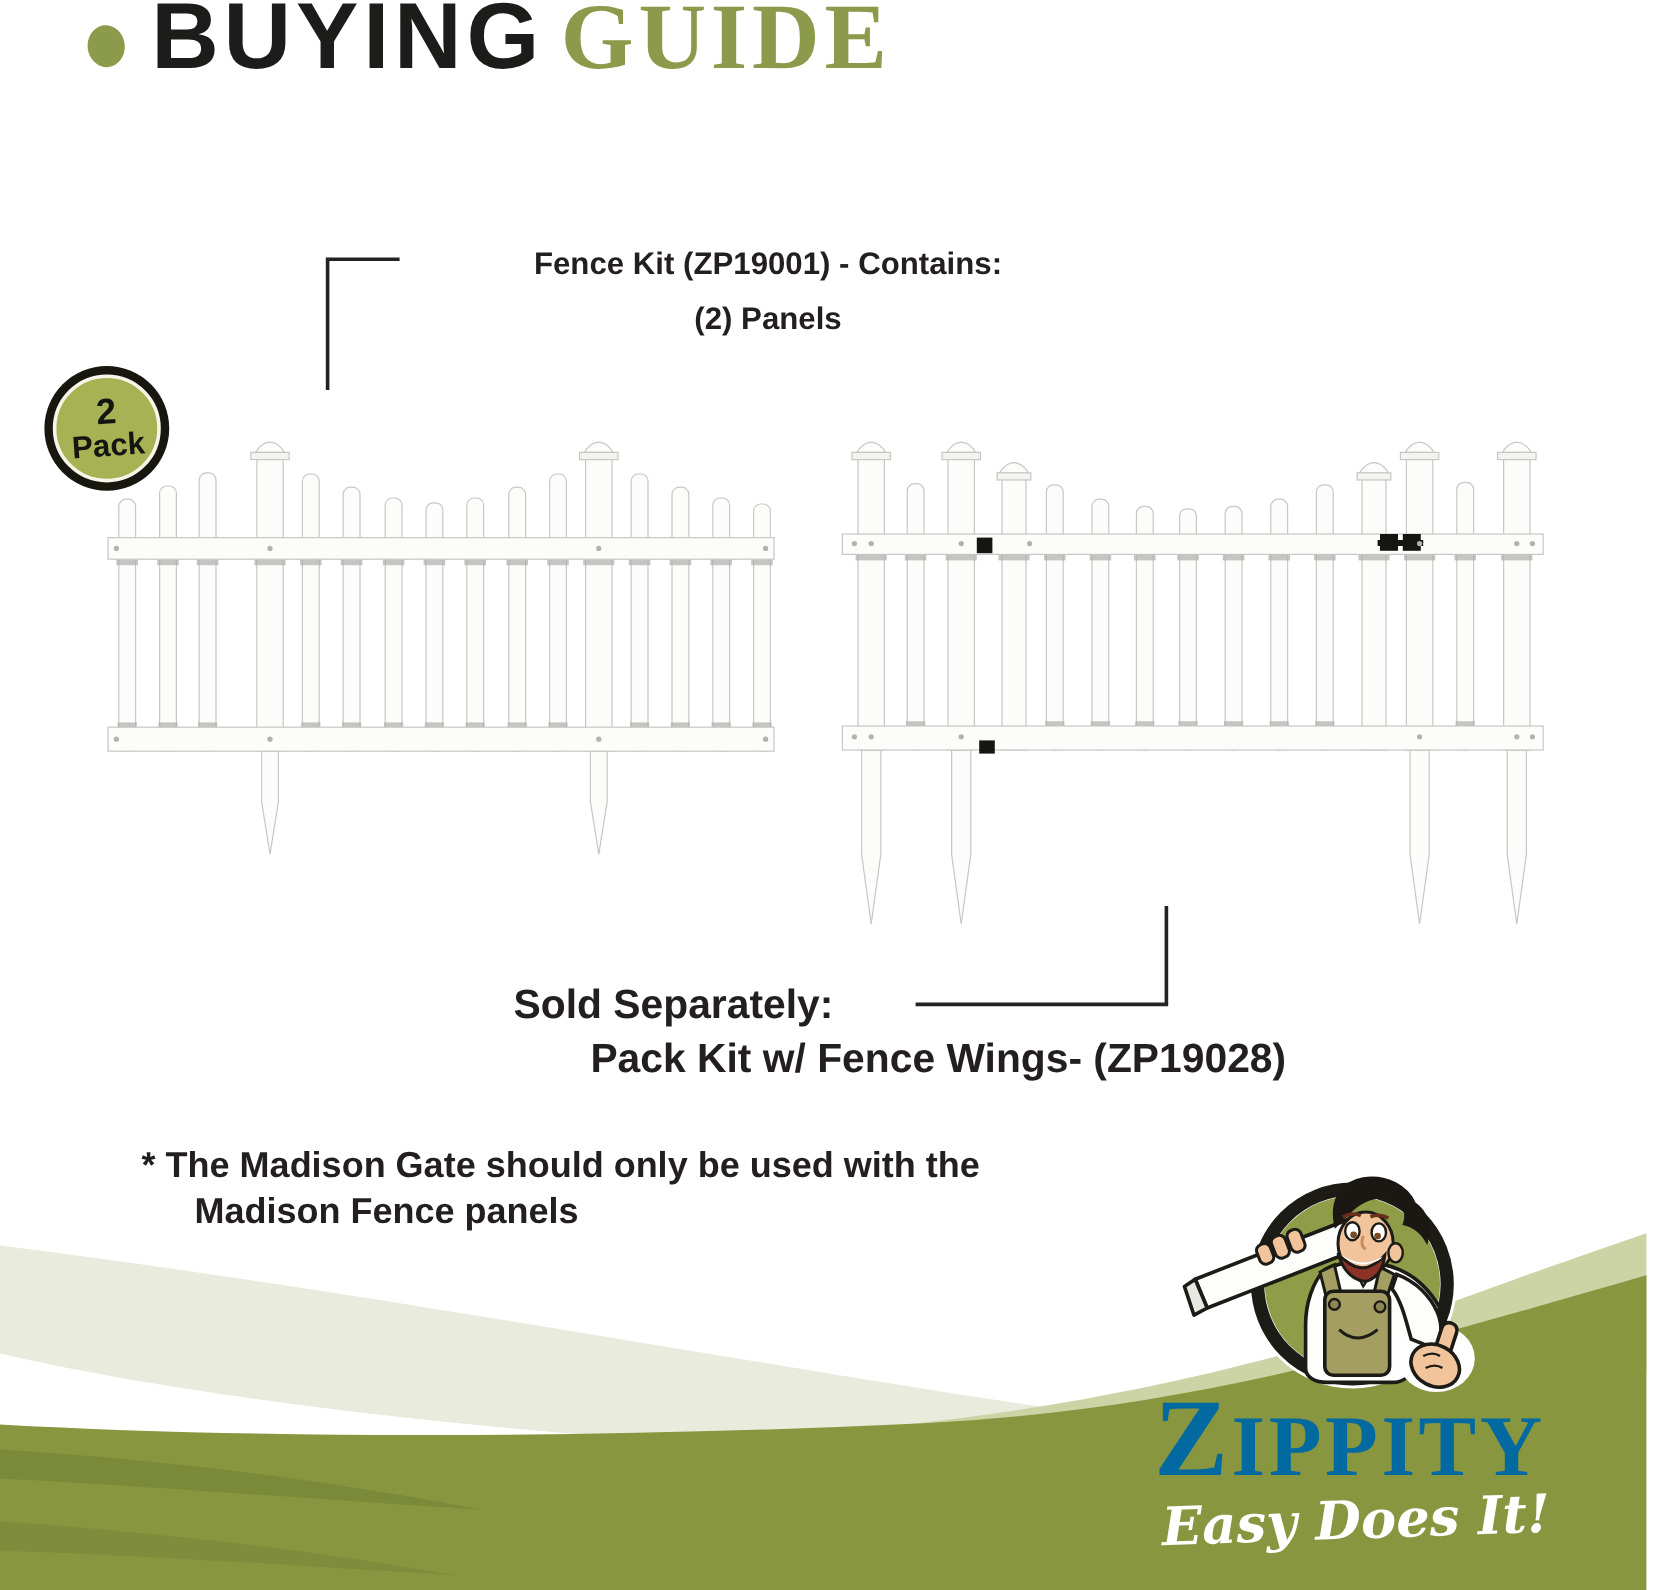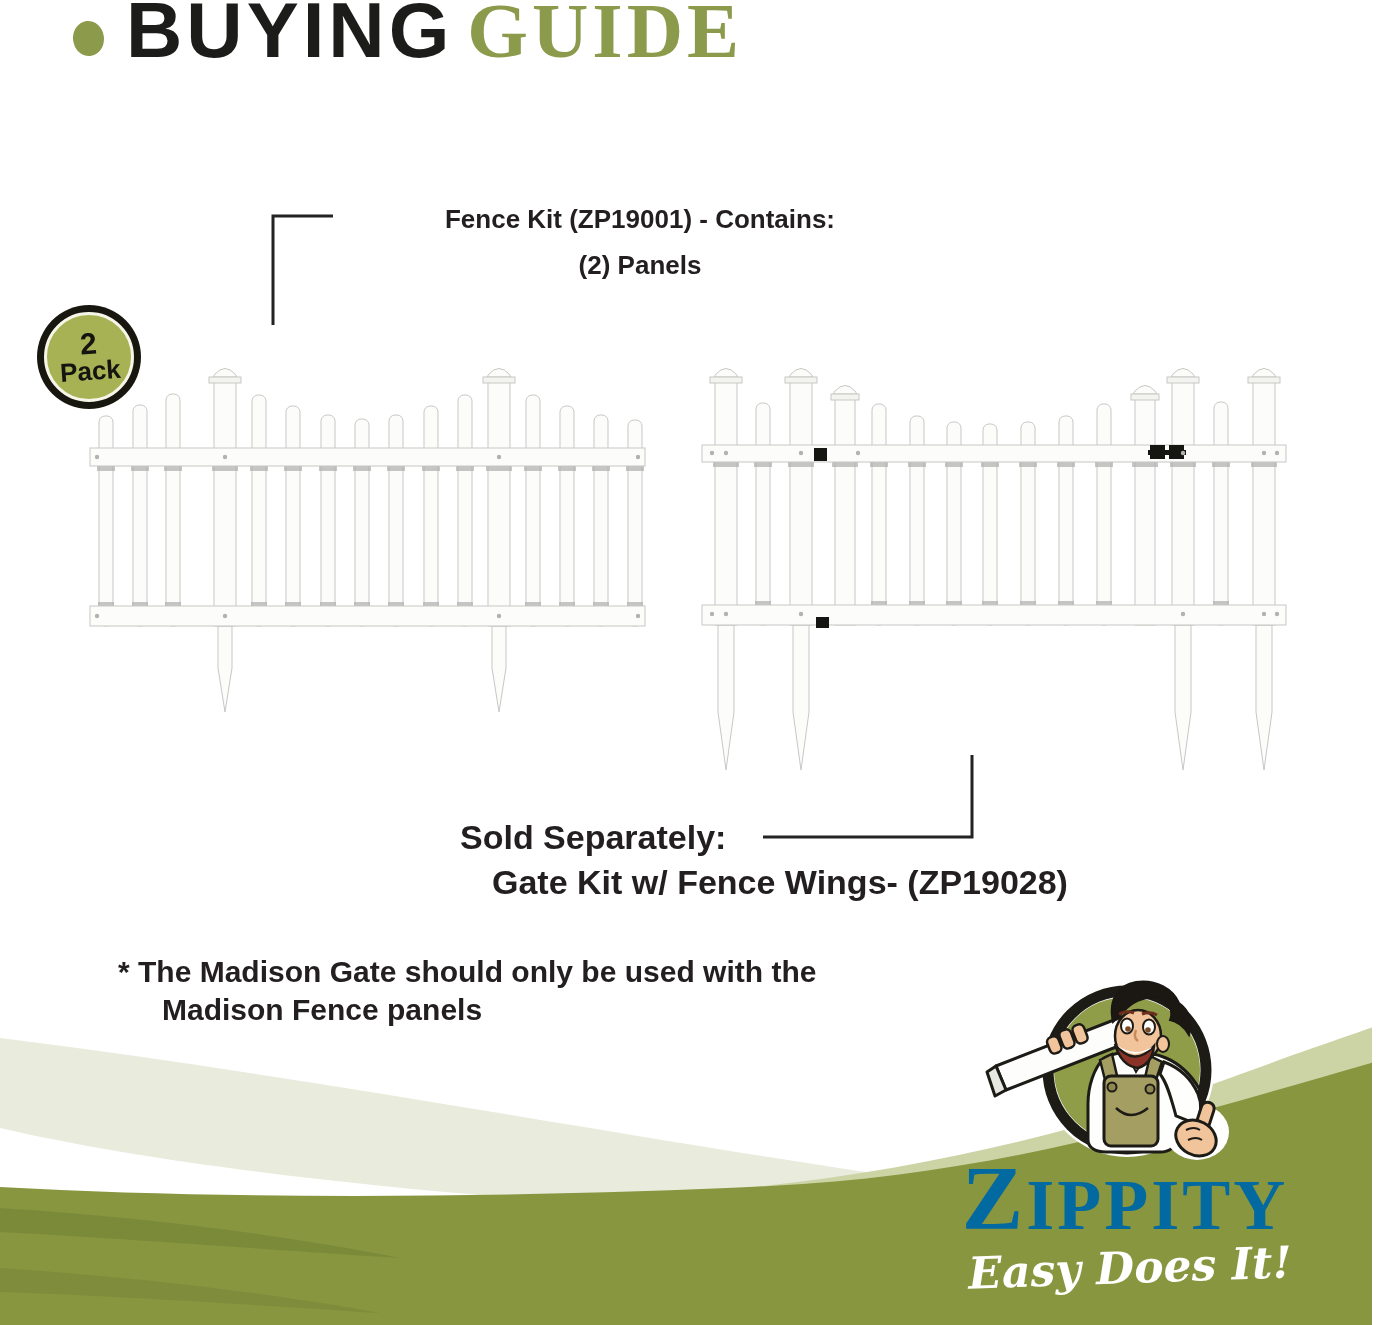--- a/index.html
+++ b/index.html
@@ -22,21 +22,21 @@
          display:flex;align-items:center;justify-content:center;z-index:3;}
   .badge-inner{display:flex;flex-direction:column;align-items:center;transform:rotate(-4deg);
                color:#141410;font-weight:bold;}
   .badge-count{font-size:30px;line-height:28px;}
   .badge-label{font-size:26px;line-height:26px;}
 
   
   .ink{color:#231f20;font-weight:bold;}
   .callout-fence{position:absolute;left:340px;top:196px;width:600px;text-align:center;
                  font-size:26px;line-height:46px;z-index:3;}
-  .sold-line1{position:absolute;left:460px;top:818px;font-size:34px;z-index:3;}
+  .sold-line1{position:absolute;left:428px;top:818px;font-size:34px;z-index:3;}
   .sold-line2{position:absolute;left:492px;top:863px;font-size:34px;z-index:3;}
   .footnote{position:absolute;left:118px;top:953px;font-size:30px;line-height:38px;z-index:3;}
   .footnote .fn2{margin-left:44px;}
 
   
   .brand-name{position:absolute;left:905px;top:1152px;width:440px;text-align:center;z-index:4;
               font-family:"Liberation Serif",serif;font-weight:bold;color:#0369a1;
               line-height:1;letter-spacing:3px;white-space:nowrap;}
   .brand-initial{font-size:92px;}
   .brand-rest{font-size:72px;}
@@ -272,21 +272,21 @@
       <span class="badge-label">Pack</span>
     </div>
   </div>
 
   <div class="callout-fence ink">
     <div>Fence Kit (ZP19001) - Contains:</div>
     <div>(2) Panels</div>
   </div>
 
   <div class="sold-line1 ink">Sold Separately:</div>
-  <div class="sold-line2 ink">Gate Kit w/ Fence Wings- (ZP19028)</div>
+  <div class="sold-line2 ink">Pack Kit w/ Fence Wings- (ZP19028)</div>
 
   <div class="footnote ink">
     <div class="fn1">* The Madison Gate should only be used with the</div>
     <div class="fn2">Madison Fence panels</div>
   </div>
 
   <div class="brand-name">
     <span class="brand-initial">Z</span><span class="brand-rest">IPPITY</span>
   </div>
   <div class="brand-tagline">Easy Does It!</div>

